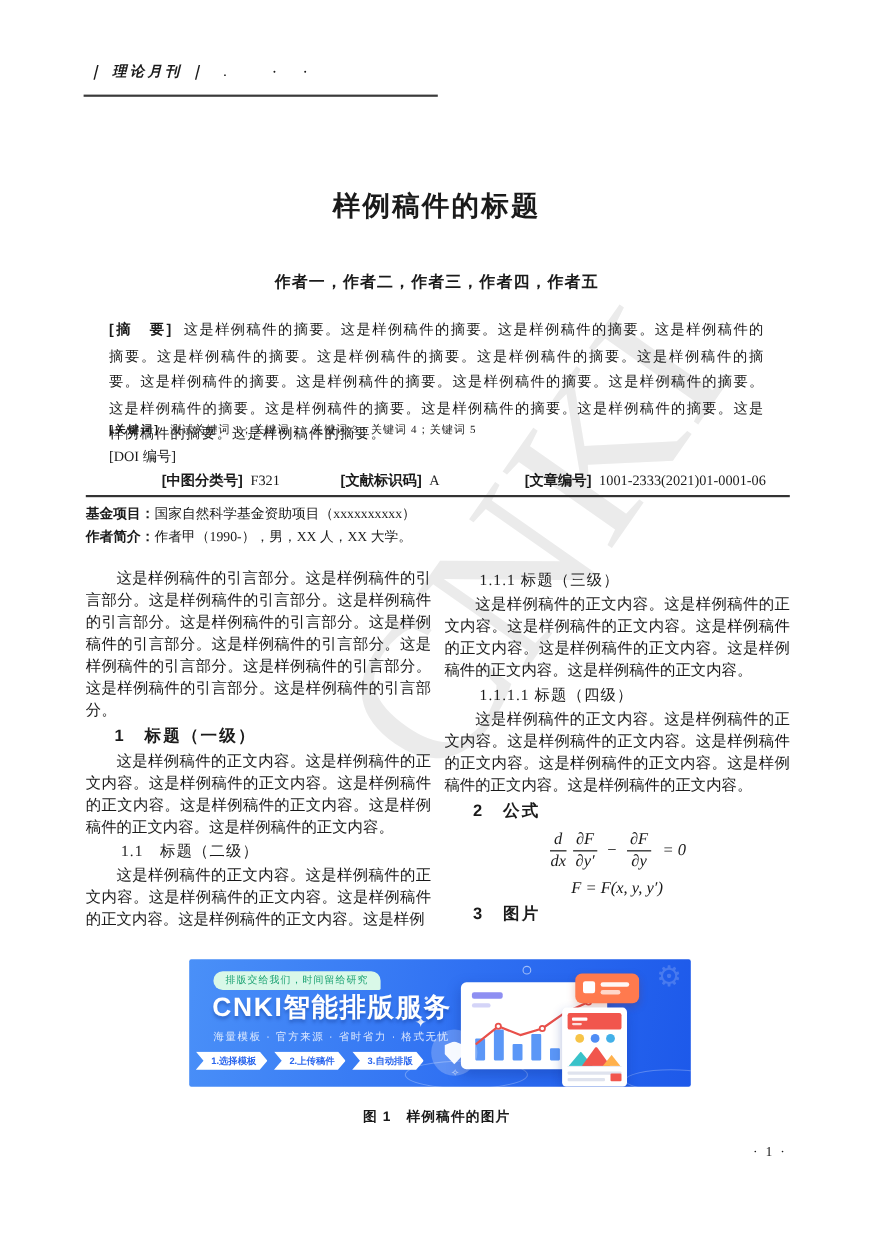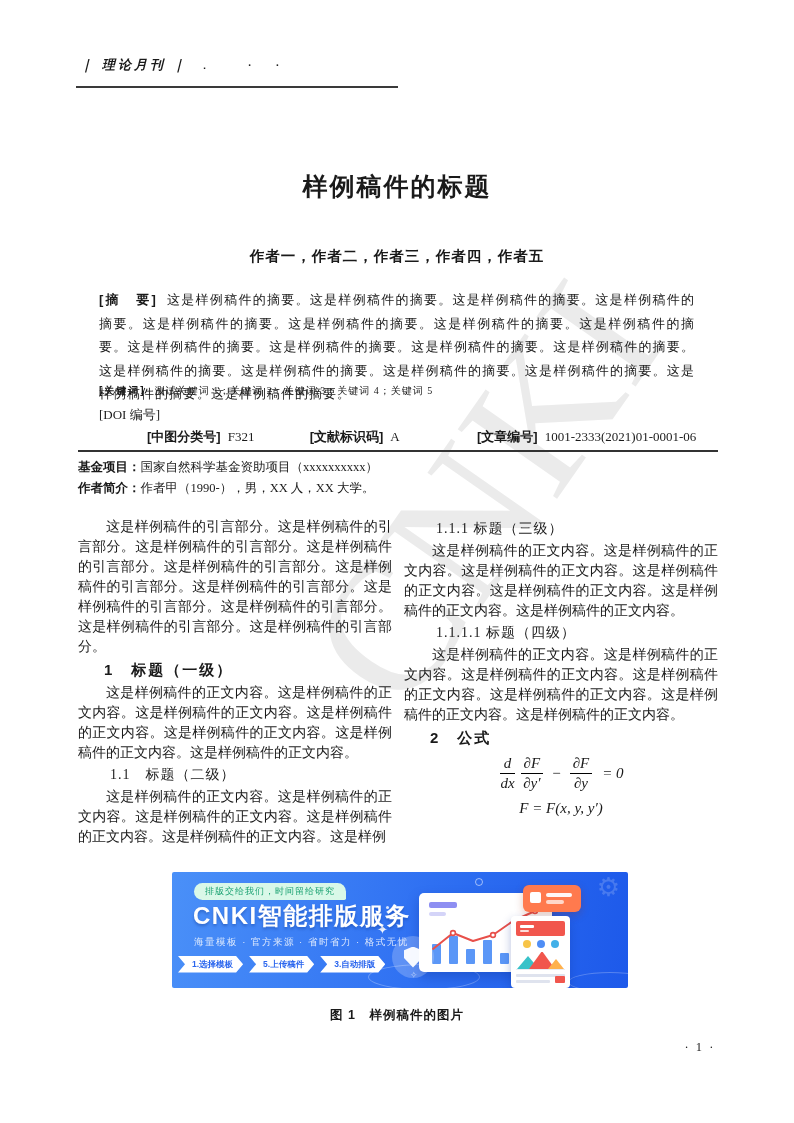--- a/index.html
+++ b/index.html
@@ -190,38 +190,39 @@
         </span>
       <span class="op">−</span>
       <span class="frac">
           <span class="num">∂F</span>
           <span class="den">∂y</span>
         </span>
       <span class="eq">= 0</span>
     </div>
     <div class="f2">F = F(x, y, y′)</div>
 
+    <h2 class="h1">3　图片</h2>
   </div>
 
   <div class="layer banner">
     <span class="gear">⚙</span>
     <span class="circ"></span>
     <span class="ring1"></span>
     <span class="ring2"></span>
     <span class="bdot1"></span>
     <span class="bdot2"></span>
     <span class="spark1">✦</span>
     <span class="spark2">✧</span>
 
     <div class="badge">排版交给我们，时间留给研究</div>
     <div class="btitle">CNKI智能排版服务</div>
     <div class="bsub">海量模板 · 官方来源 · 省时省力 · 格式无忧</div>
     <div class="steps">
       <span class="step">1.选择模板</span>
-      <span class="step">5.上传稿件</span>
+      <span class="step">2.上传稿件</span>
       <span class="step">3.自动排版</span>
     </div>
 
     <div class="board">
       <span class="bl1"></span>
       <span class="bl2"></span>
       <div class="bars">
           <i style="height: 20px;"></i>
           <i style="height: 28px;"></i>
           <i style="height: 15px;"></i>

